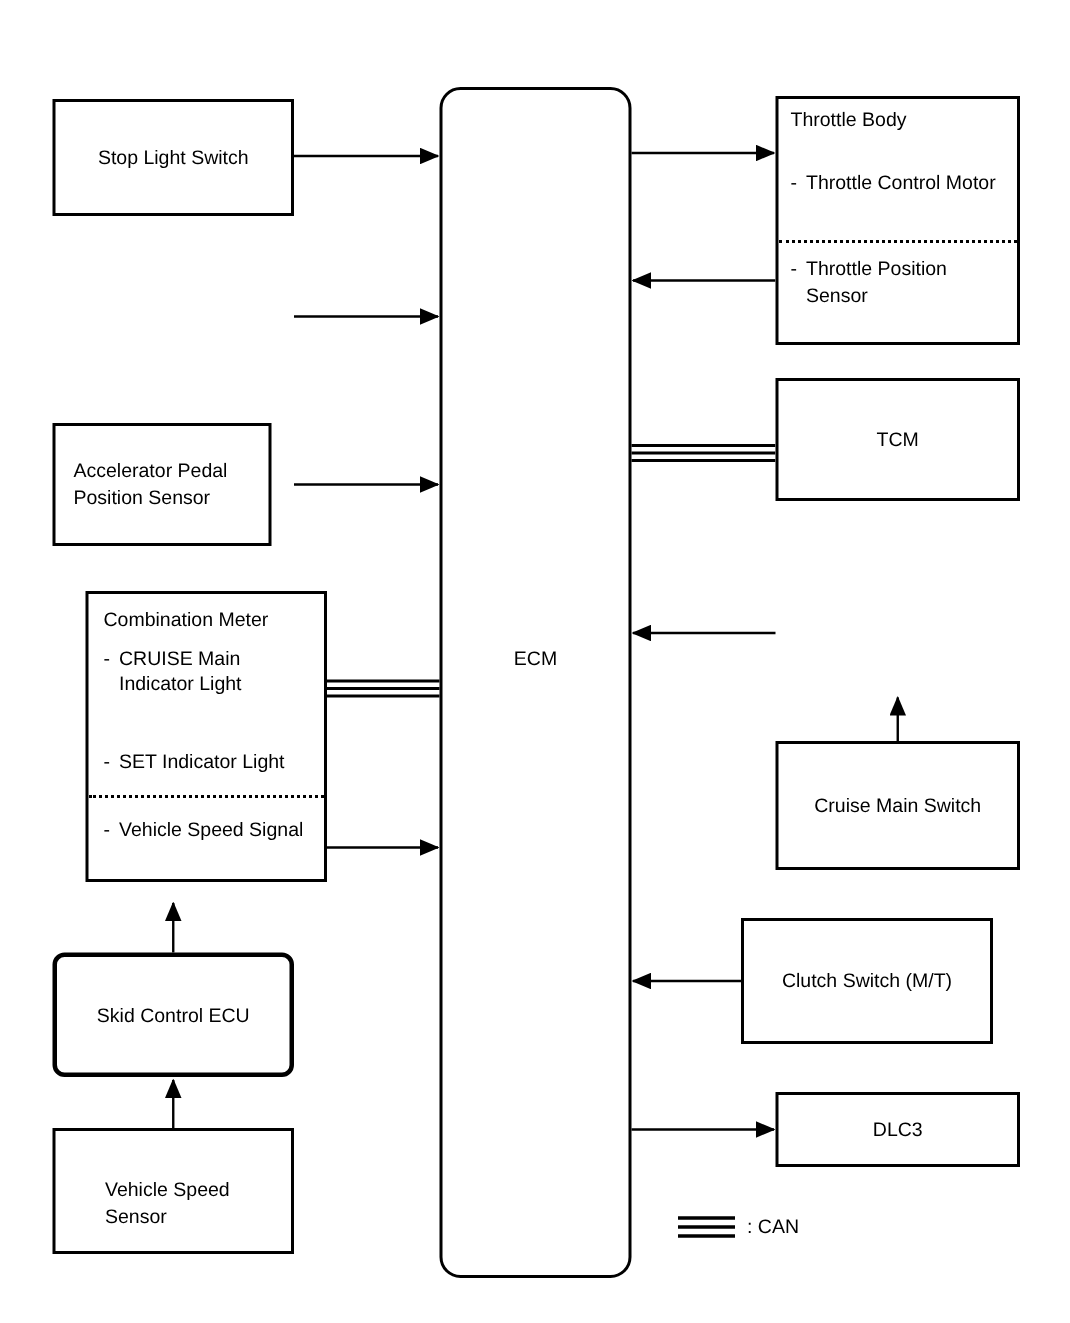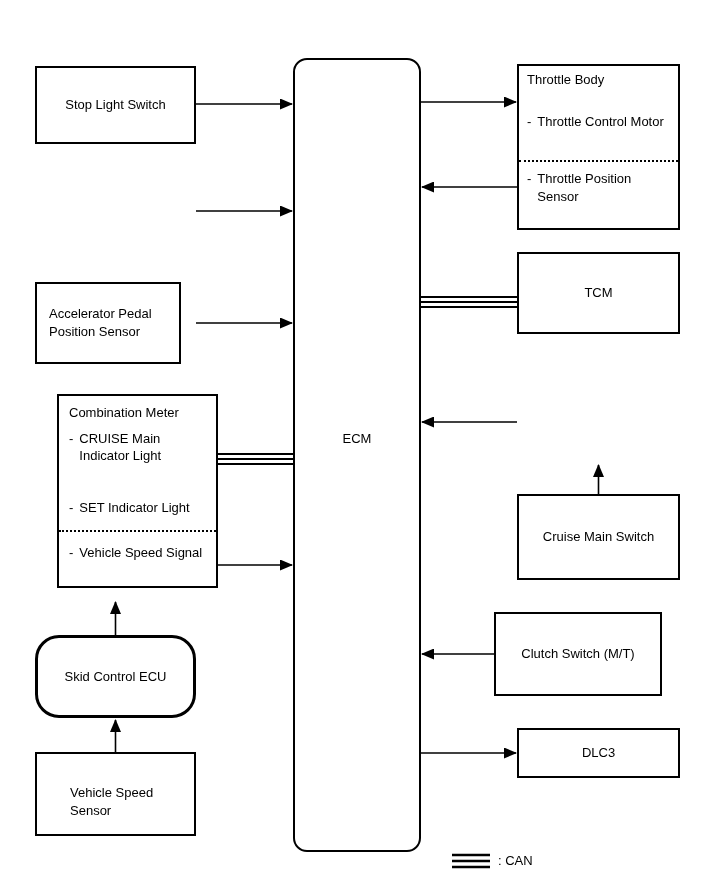--- a/index.html
+++ b/index.html
@@ -30,21 +30,21 @@
     justify-content: flex-start;
     text-align: left;
   }
   .panel { display: block; text-align: left; }
 
   
   #box-stop   { left: 35px;  top: 66px;  width: 161px; height: 78px; justify-content: center; }
   #box-park   { left: 35px;  top: 170px; width: 161px; height: 82px; padding: 0 8px 0 10px; }
   #box-accel  { left: 35px;  top: 282px; width: 146px; height: 82px; padding: 0 8px 0 12px; }
   #box-cm     { left: 35px;  top: 394px; width: 161px; height: 194px; padding: 8px 10px; margin-left: 22px; }
-  #box-skid   { left: 35px;  top: 635px; width: 161px; height: 83px; border-radius: 24px; border-width: 3px; }
+  #box-skid   { left: 35px;  top: 635px; width: 161px; height: 83px; border-radius: 8px; border-width: 3px; }
   #box-vss    { left: 35px;  top: 752px; width: 161px; height: 84px; padding: 16px 6px 0 33px; }
 
   
   #box-ecm    { left: 293px; top: 58px;  width: 128px; height: 794px; border-radius: 14px; }
   #box-ecm .ecm-label { position: absolute; top: 370px; left: 0; width: 100%; text-align: center; }
 
   
   #box-tb     { left: 517px; top: 64px;  width: 163px; height: 166px; padding: 5px 8px; }
   #box-tcm    { left: 517px; top: 252px; width: 163px; height: 82px; }
   #box-spiral { left: 517px; top: 381px; width: 163px; height: 82px; }
@@ -64,21 +64,20 @@
   .tb-i1 { margin-bottom: 30px; }
   .tb-div { border-top: 2px dotted #000; margin: 0 -8px 8px -8px; }
 
   #legend {
     position: absolute;
     left: 452px;
     top: 809px;
     display: flex;
     align-items: center;
     gap: 8px;
-    margin-top: 43px;
   }
   #legend svg { display: block; }
 </style>
 </head>
 <body>
 
 <div class="diagram">
 
   <svg class="wires" width="713" height="882" viewBox="0 0 713 882">
     <defs>

